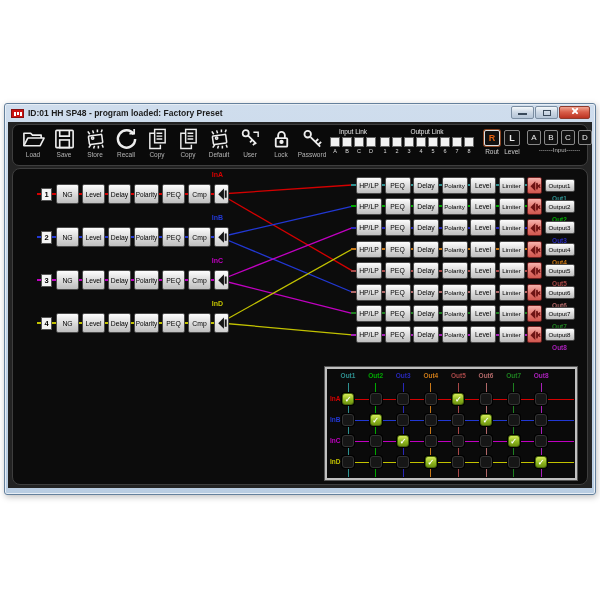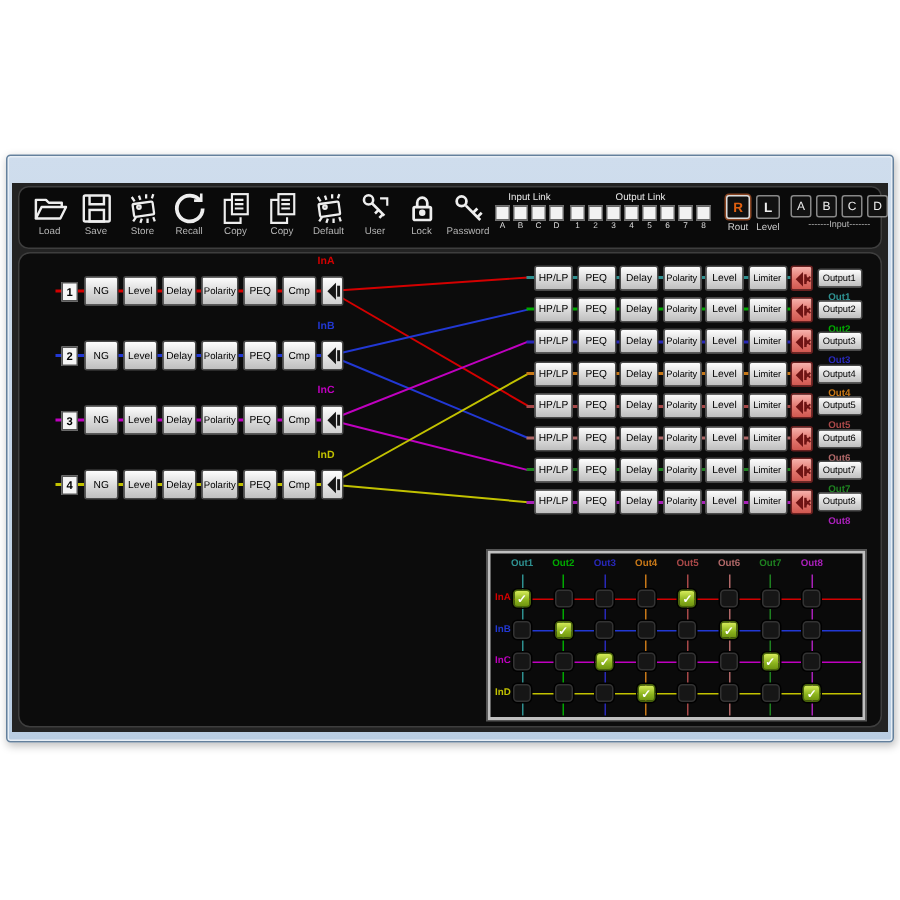--- a/index.html
+++ b/index.html
@@ -89,20 +89,40 @@
   .vline,.hline { position:absolute; }
   .mnode { position:absolute; width:12px; height:12px; border-radius:3px; background:#161616;
            border:1px solid #333; box-shadow:0 0 0 1px #000; }
   .mnode.checked { background:linear-gradient(#d6ec5a,#8cb41e 60%,#6f9410); border:1px solid #49650a;
                    color:#fff; font-size:8px; font-weight:bold; display:flex; align-items:center; justify-content:center; }
 </style>
 </head>
 <body>
 
 <div class="win">
+  <div class="titlebar">
+    <div class="appicon">
+        <i></i>
+        <i></i>
+        <i></i>
+      </div>
+    <div class="title">ID:01  HH SP48  - program loaded: Factory Preset</div>
+    <div class="winbtns">
+      <div class="wbtn">
+          <div class="mindash"></div>
+        </div>
+      <div class="wbtn">
+          <div class="maxsq"></div>
+        </div>
+      <div class="wbtn close">
+          <div class="x1"></div>
+          <div class="x2"></div>
+        </div>
+    </div>
+  </div>
 
   <div class="client">
     <div class="toolbar">
       <div id="tools" style="display:flex;">
           <div class="tool">
             <span class="ticon">
               <svg viewBox="0 0 24 24" fill="none" stroke="#eee" stroke-width="1.7" stroke-linejoin="round">
                 <path d="M2 19V6h7l2 2h9v3"></path>
                 <path d="M2 19l4-8h17l-4 8z"></path>
               </svg>

